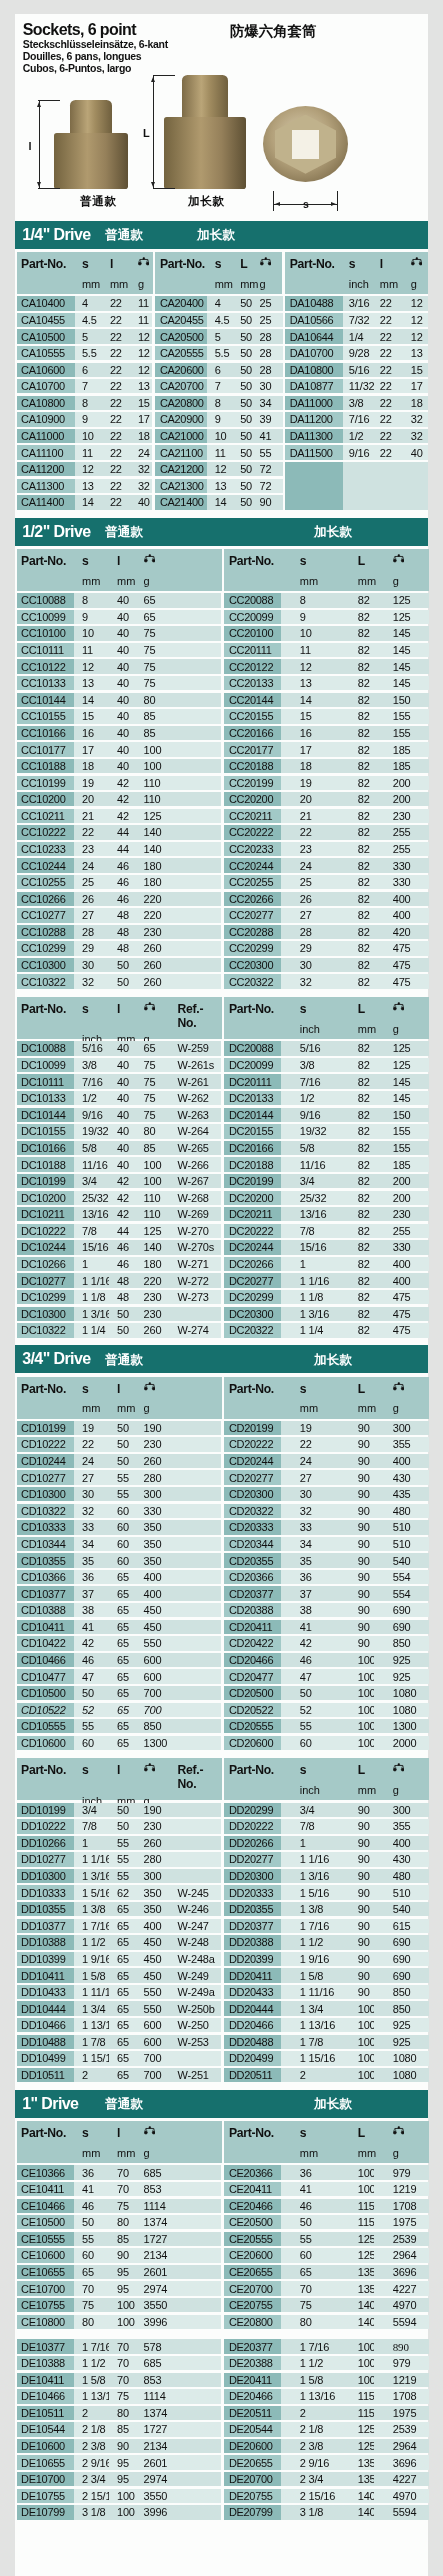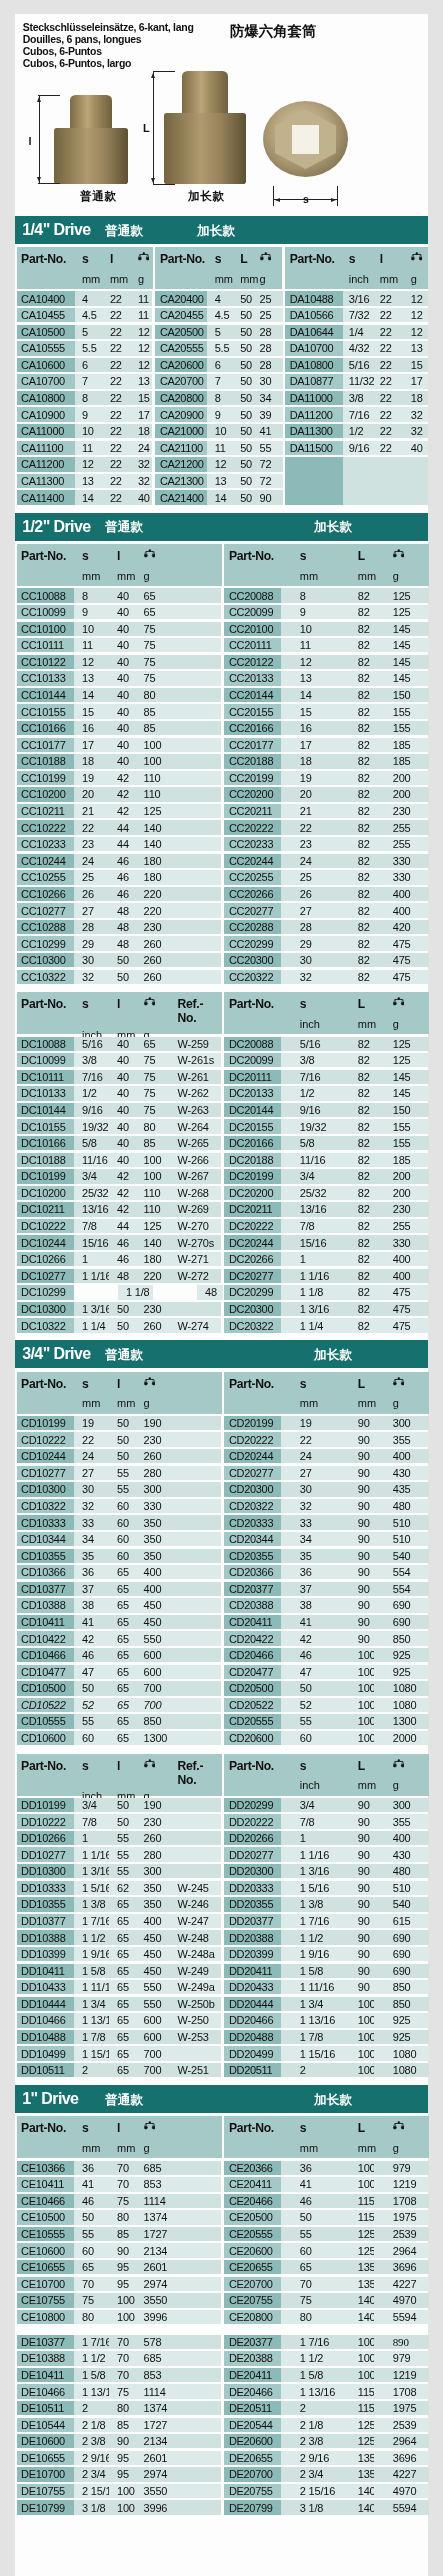--- a/index.html
+++ b/index.html
@@ -64,24 +64,24 @@
   .filler .pcell{background:#8cbab8;height:100%;}
   .filler .vcell{background:#cfe2e0;height:100%;}
   .scale-svg{display:block;}
 </style>
 </head>
 <body>
 
 <div class="panel">
 
   <div class="hdr">
+    <div class="t1">Sockets, 6 point</div>
     <div class="tcn">防爆六角套筒</div>
-    <div class="sub">Steckschlüsseleinsätze, 6-kant, lang</div>
+    <div class="sub">Steckschlüsseleinsätze, 6-kant</div>
     <div class="sub">Douilles, 6 pans, longues</div>
-    <div class="sub">Cubos, 6-Puntos</div>
     <div class="sub">Cubos, 6-Puntos, largo</div>
   </div>
 
   <div class="figure">
 
     <div class="sock" style="left:39px;top:25.5px;width:74px;height:89px;">
       <div class="neck"></div>
       <div class="bod"></div>
       <div class="dim" style="left:-15.5px;">
         <span class="cap" style="top:0;"></span>
@@ -372,21 +372,21 @@
                 <div class="vcell" style="padding-left: 5.5px;">12</div>
               </div>
               <div class="row od" style="grid-template-columns: 58px 31px 31px 23px;">
                 <div class="pcell">DA10644</div>
                 <div class="vcell" style="padding-left: 5.5px;">1/4</div>
                 <div class="vcell" style="padding-left: 5.5px;">22</div>
                 <div class="vcell" style="padding-left: 5.5px;">12</div>
               </div>
               <div class="row ev" style="grid-template-columns: 58px 31px 31px 23px;">
                 <div class="pcell">DA10700</div>
-                <div class="vcell" style="padding-left: 5.5px;">4/32</div>
+                <div class="vcell" style="padding-left: 5.5px;">9/28</div>
                 <div class="vcell" style="padding-left: 5.5px;">22</div>
                 <div class="vcell" style="padding-left: 5.5px;">13</div>
               </div>
               <div class="row od" style="grid-template-columns: 58px 31px 31px 23px;">
                 <div class="pcell">DA10800</div>
                 <div class="vcell" style="padding-left: 5.5px;">5/16</div>
                 <div class="vcell" style="padding-left: 5.5px;">22</div>
                 <div class="vcell" style="padding-left: 5.5px;">15</div>
               </div>
               <div class="row ev" style="grid-template-columns: 58px 31px 31px 23px;">
@@ -906,21 +906,21 @@
                 <div class="vcell" style="padding-left: 8.3px;">180</div>
                 <div class="vcell" style="padding-left: 8.3px;">W-271</div>
               </div>
               <div class="row od" style="grid-template-columns: 57px 35px 26.6px 34px 52px;">
                 <div class="pcell">DC10277</div>
                 <div class="vcell" style="padding-left: 8.3px;">1 1/16</div>
                 <div class="vcell" style="padding-left: 8.3px;">48</div>
                 <div class="vcell" style="padding-left: 8.3px;">220</div>
                 <div class="vcell" style="padding-left: 8.3px;">W-272</div>
               </div>
-              <div class="row ev" style="grid-template-columns: 57px 35px 26.6px 34px 52px; gap: 44px;">
+              <div class="row ev" style="grid-template-columns: 57px 35px 26.6px 34px 52px;">
                 <div class="pcell">DC10299</div>
                 <div class="vcell" style="padding-left: 8.3px;">1 1/8</div>
                 <div class="vcell" style="padding-left: 8.3px;">48</div>
                 <div class="vcell" style="padding-left: 8.3px;">230</div>
                 <div class="vcell" style="padding-left: 8.3px;">W-273</div>
               </div>
               <div class="row od" style="grid-template-columns: 57px 35px 26.6px 34px 52px;">
                 <div class="pcell">DC10300</div>
                 <div class="vcell" style="padding-left: 8.3px;">1 3/16</div>
                 <div class="vcell" style="padding-left: 8.3px;">50</div>

